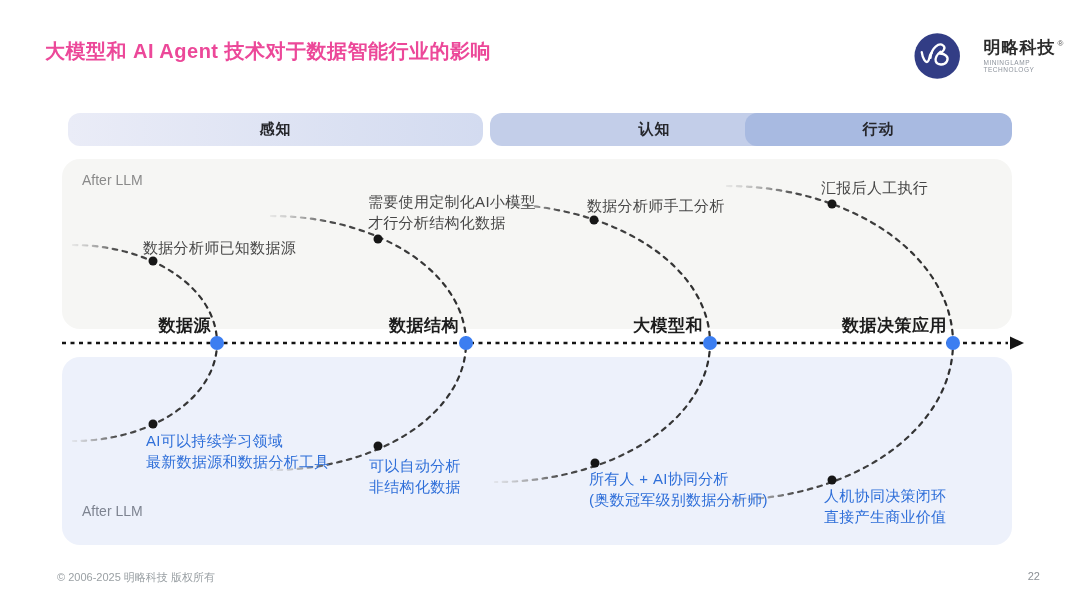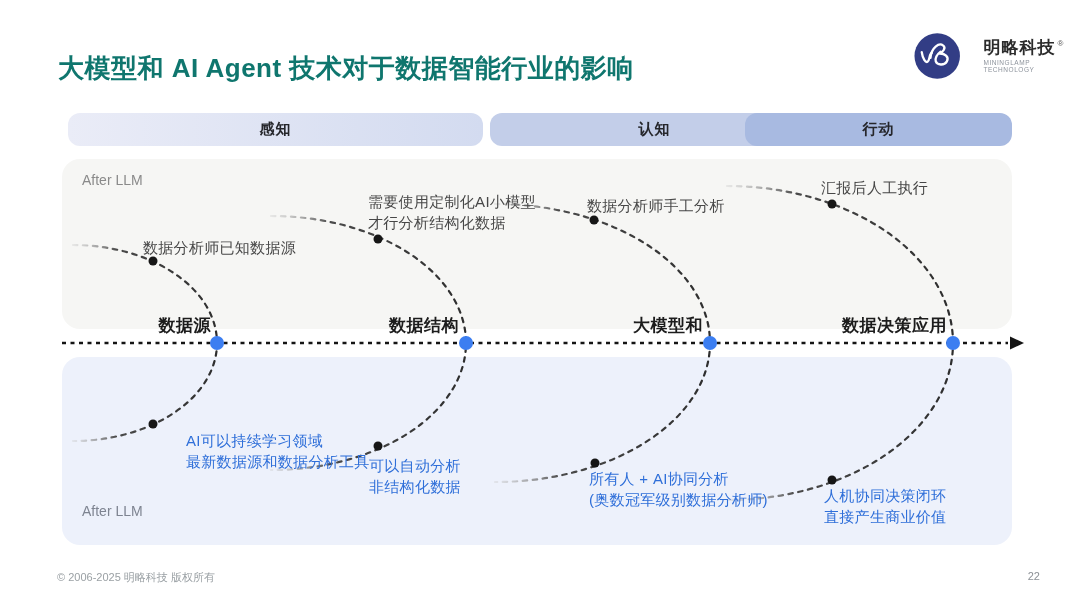--- a/index.html
+++ b/index.html
@@ -1,22 +1,22 @@
 <!DOCTYPE html>
 <html><head>
 <meta charset="utf-8">
 <style>
   html,body{margin:0;padding:0;background:#ffffff;}
   .slide{
     position:relative;width:1080px;height:608px;background:#ffffff;overflow:hidden;
     font-family:"Liberation Sans","DejaVu Sans",sans-serif;
   }
   .title{
-    position:absolute;left:45px;top:38px;margin:13px;
-    font-size:26px;font-weight:bold;color:#0f766e;letter-spacing:.5px;
+    position:absolute;left:45px;top:38px;margin:0;
+    font-size:20px;font-weight:bold;color:#ec4899;letter-spacing:.5px;
   }
   
   .logo{position:absolute;left:914px;top:32px;display:flex;align-items:center;gap:23px;}
   .logo-text{display:flex;flex-direction:column;line-height:1;}
   .logo-name{font-size:17px;font-weight:bold;color:#2b2b2b;letter-spacing:1px;}
   .logo-name sup{font-size:8px;font-weight:normal;color:#555;margin-left:2px;}
   .logo-sub{font-size:6.5px;color:#8d939c;letter-spacing:.55px;margin-top:4px;}
   
   .pill{
     position:absolute;top:113px;height:33px;border-radius:12px;
@@ -43,21 +43,21 @@
   .sl-1{right:869px;} .sl-2{right:621px;} .sl-3{right:377px;} .sl-4{right:133px;}
   
   .note{position:absolute;font-size:15px;line-height:21px;white-space:nowrap;letter-spacing:.3px;}
   .note .line{display:block;}
   .note-before{color:#474747;}
   .note-after{color:#2f6fd9;}
   .n-b1{left:143px;top:237px;}
   .n-b2{left:368px;top:191px;}
   .n-b3{left:587px;top:195px;}
   .n-b4{left:821px;top:177px;}
-  .n-a1{left:146px;top:430px;margin-left:40px;}
+  .n-a1{left:146px;top:430px;}
   .n-a2{left:369px;top:455px;}
   .n-a3{left:589px;top:468px;}
   .n-a4{left:824px;top:485px;}
   
   .footer{position:absolute;left:45px;top:570px;font-size:11px;color:#9aa0a4;margin-left:12px;}
   .page-num{position:absolute;right:40px;top:570px;font-size:11px;color:#8b9095;}
 </style>
 </head>
 <body>
 

